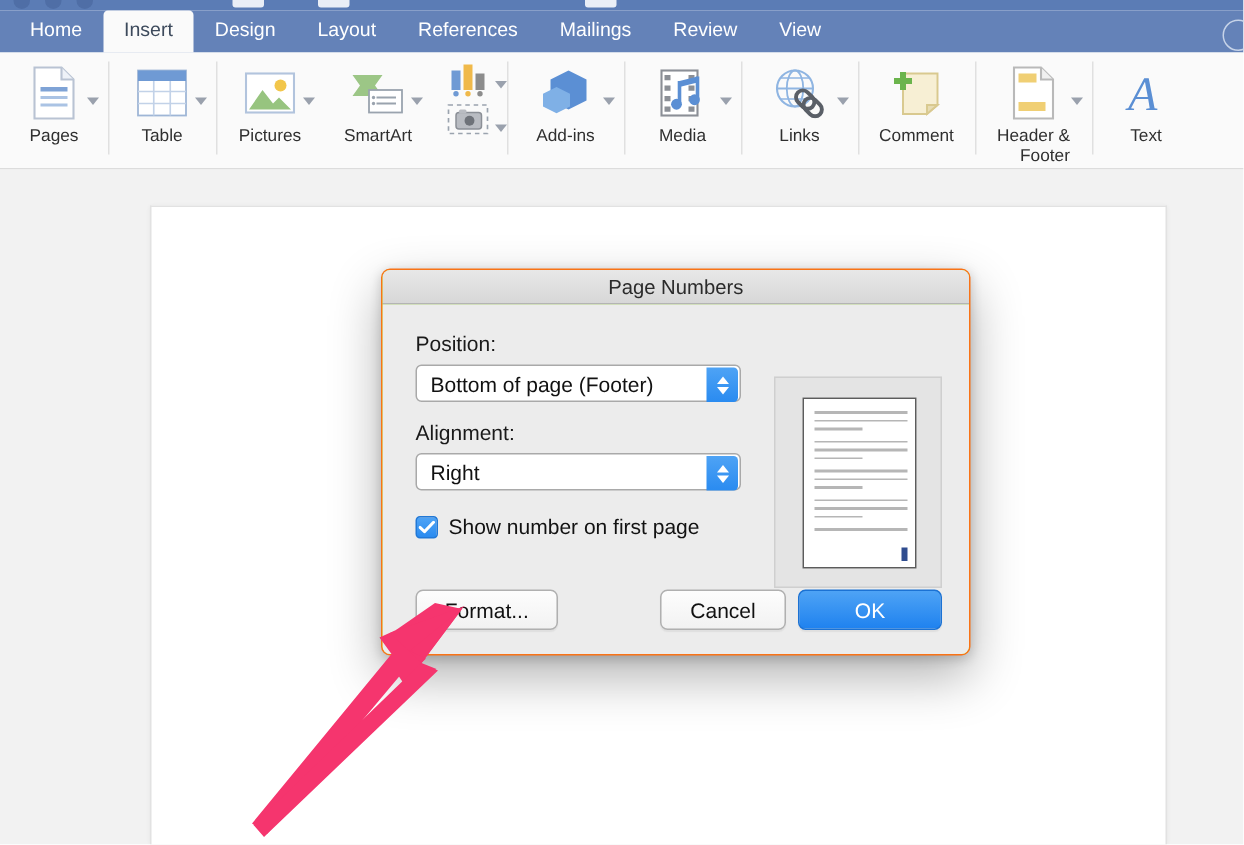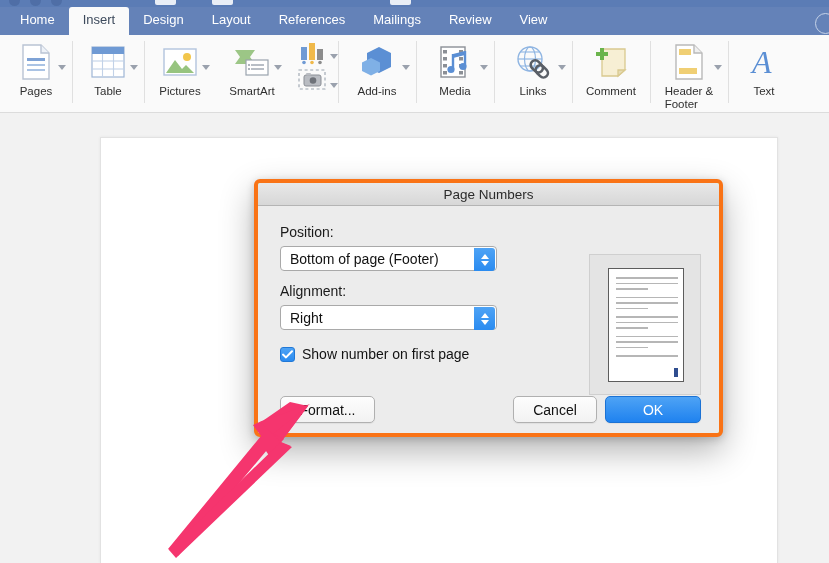--- a/index.html
+++ b/index.html
@@ -108,21 +108,21 @@
     right: 6px;
     bottom: 14px;
     width: 0; height: 0;
     border-left: 4px solid transparent;
     border-right: 4px solid transparent;
     border-top: 5px solid #9aa1ad;
   }
   .rlabel {
     font-size: 11.5px;
     color: #2f2f2f;
-    text-align: left;
+    text-align: right;
     line-height: 13px;
     margin-top: 1px;
     white-space: pre-line;
   }
 
   
   .canvas {
     position: absolute;
     top: 113px; left: 0;
     width: 829px; height: 450px;
@@ -135,25 +135,25 @@
     background: #ffffff;
     border: 1px solid #e2e2e2;
     border-bottom: none;
     box-shadow: 0 0 3px rgba(0,0,0,0.06);
   }
 
   
   .dialog {
     position: absolute;
     left: 254px; top: 179px;
-    width: 469px; height: 258px;
+    width: 393px; height: 258px;
     background: #bef264;
     border-radius: 6px;
     box-shadow: 0 14px 34px rgba(0,0,0,0.30), 0 2px 8px rgba(0,0,0,0.18);
-    border: 4px solid #f97316;
+    border: 1px solid #f97316;
     overflow: hidden;
   }
   .dlg-title {
     height: 23px;
     background: linear-gradient(to bottom, #e8e8e8 0%, #d7d7d7 100%);
     border-bottom: 1px solid #b4b4b4;
     display: flex; align-items: center; justify-content: center;
     font-size: 13.5px;
     color: #2b2b2b;
   }

